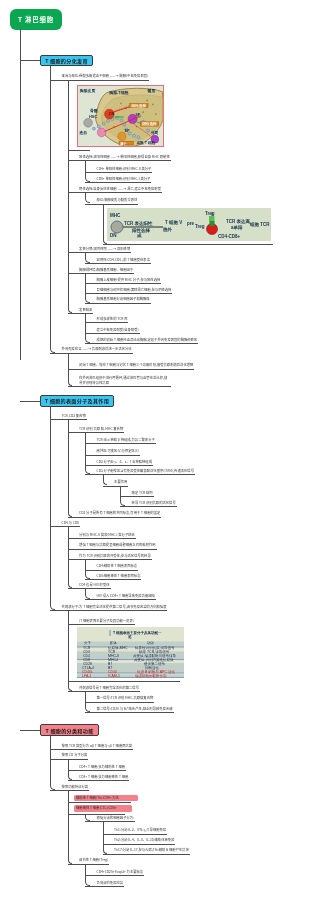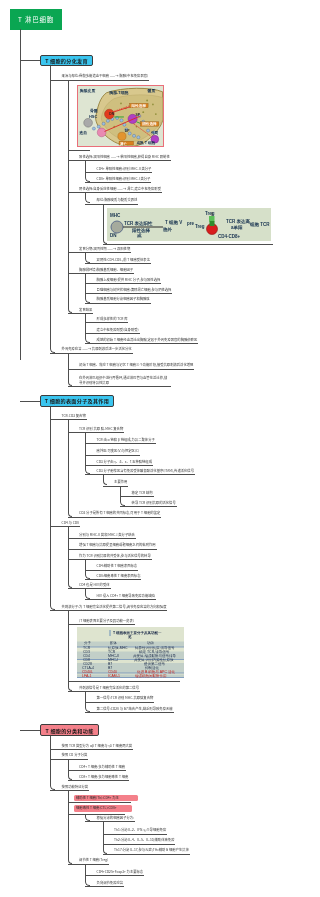--- a/index.html
+++ b/index.html
@@ -1,22 +1,22 @@
 <!DOCTYPE html>
 <html><head>
 <meta charset="utf-8">
 <title>T 淋巴细胞</title>
 <style>
 html,body{margin:0;padding:0;background:#ffffff;}
 body{width:300px;height:897px;overflow:hidden;
  font-family:"Noto Sans CJK SC","Liberation Sans",sans-serif;
  -webkit-font-smoothing:antialiased;}
 #map{position:relative;width:300px;height:897px;}
-.rootnode{position:absolute;border-radius:0;color:#fff;font-size:6.4px;
- font-weight:400;display:flex;align-items:center;justify-content:center;
+.rootnode{position:absolute;border-radius:6px;color:#fff;font-size:6.4px;
+ font-weight:700;display:flex;align-items:center;justify-content:center;
  letter-spacing:.85px;box-sizing:border-box;}
 .topicnode{position:absolute;border-radius:2px;border:1.1px solid #3c3c3c;
  color:#1a1a1a;font-size:5.1px;font-weight:700;display:flex;align-items:center;
  justify-content:center;letter-spacing:.3px;box-sizing:border-box;}
 .leaf{position:absolute;font-size:3.3px;color:#3a3a3a;line-height:4.3px;
  letter-spacing:.02px;white-space:nowrap;}
 .vl{position:absolute;width:0.9px;background:#4e4e4e;}
 .hl{position:absolute;height:0.9px;background:#4e4e4e;}
 .corner{position:absolute;border-left:0.9px solid #4e4e4e;
  border-bottom:0.9px solid #4e4e4e;border-bottom-left-radius:4.5px;

